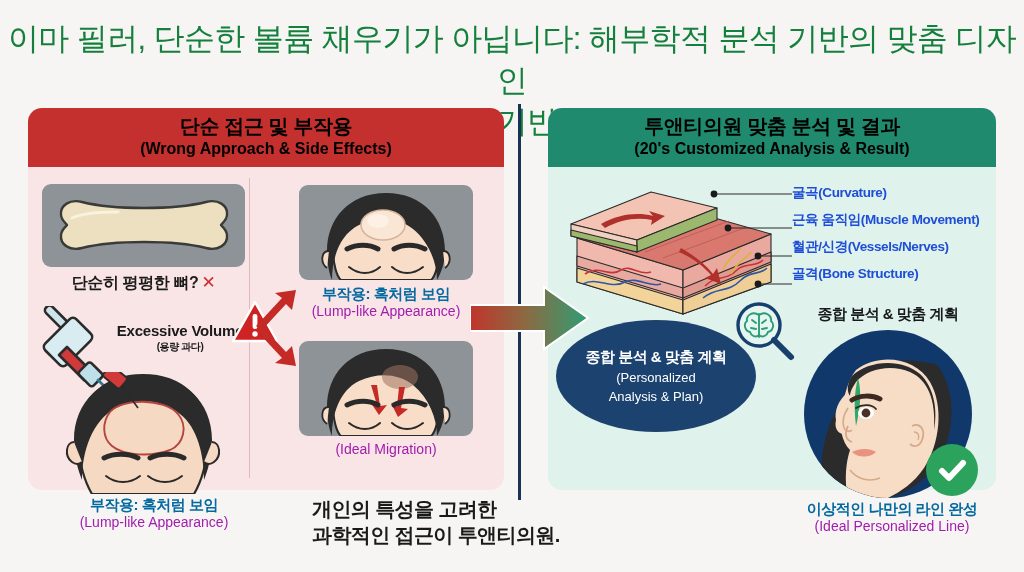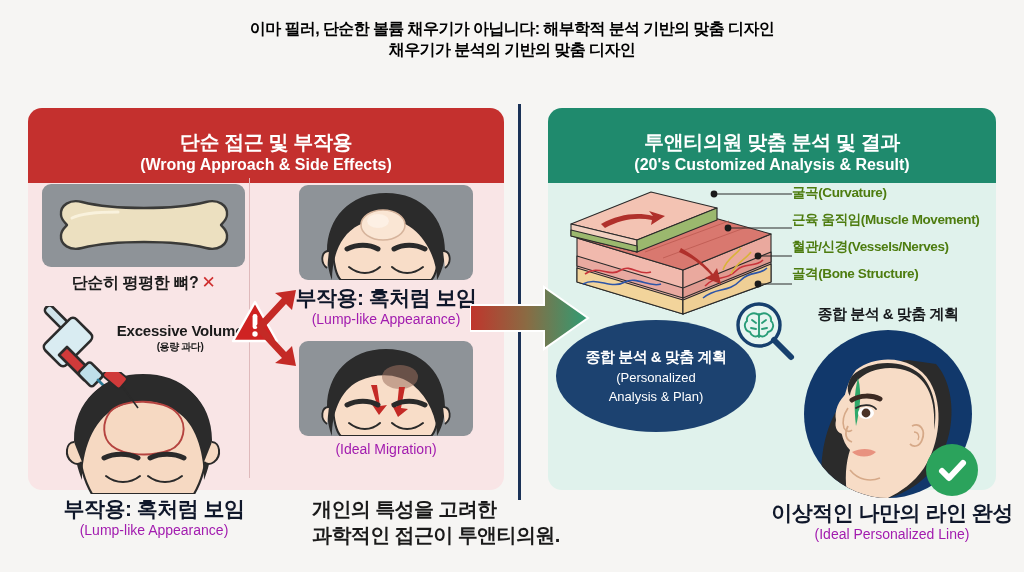--- a/index.html
+++ b/index.html
@@ -11,34 +11,34 @@
   body { background: #f5f4f2; position: relative; }
 
   #stage { position: absolute; inset: 0; background: #f6f5f3; }
 
   
   .title-wrap {
     position: absolute; top: 18px; left: 0; width: 1024px;
     text-align: center;
   }
   .title-line {
-    font-size: 16px; font-weight: bold; color: #000000;
+    font-size: 31px; font-weight: normal; color: #15803d;
     letter-spacing: -0.6px; line-height: 1.34;
   }
 
   
   .panel {
     position: absolute; border-radius: 14px; overflow: hidden;
   }
   .panel-left  { left: 28px;  top: 108px; width: 476px; height: 382px; background: #f9e5e6; }
   .panel-right { left: 548px; top: 108px; width: 448px; height: 382px; background: #e0f2ec; }
 
   .panel-header {
     position: absolute; left: 0; top: 0; width: 100%;
-    text-align: center; color: #ffffff; padding: 23px 0 9px;
+    text-align: center; color: #000000; padding: 7px 0 9px;
   }
   .ph-left  { background: #c4302e; }
   .ph-right { background: #1f8a6d; }
   .ph-ko { font-size: 20px; font-weight: bold; letter-spacing: -0.4px; line-height: 1.18; }
   .ph-en { font-size: 16px; font-weight: bold; line-height: 1.18; margin-top: 1px; }
 
   
   .left-col-divider {
     position: absolute; left: 249px; top: 178px; width: 1px; height: 300px;
     background: #dfb9bb;
@@ -69,21 +69,21 @@
   .excess-ko { font-size: 10px; font-weight: bold; letter-spacing: -0.4px; margin-top: 1px;}
 
   .warn-tri { position: absolute; left: 231px; top: 300px; width: 48px; height: 44px; }
 
   
   .face-big { position: absolute; left: 52px; top: 372px; width: 182px; height: 122px; }
 
   .bl-caption {
     position: absolute; left: 28px; top: 496px; width: 252px; text-align: center;
   }
-  .cap-ko { font-size: 21px; font-weight: bold; color: #0f172a; letter-spacing: -0.5px; line-height: 1.22;}
+  .cap-ko { font-size: 15px; font-weight: bold; color: #0369a1; letter-spacing: -0.5px; line-height: 1.22;}
   .cap-en { font-size: 14px; color: #a21caf; line-height: 1.22; }
 
   
   .sfx-card {
     position: absolute; width: 174px; height: 95px;
     background: #8e9398; border-radius: 9px; overflow: hidden;
   }
   .sfx-card-1 { left: 299px; top: 185px; }
   .sfx-card-2 { left: 299px; top: 341px; }
   .sfx-cap { position: absolute; width: 210px; left: 281px; text-align: center; }
@@ -99,21 +99,21 @@
     position: absolute; left: 518px; top: 104px; width: 3px; height: 396px;
     background: #1b3257; z-index: 5;
   }
 
   
   .anat-block { position: absolute; left: 565px; top: 178px; width: 222px; height: 142px; }
   .leader-lines { position: absolute; left: 700px; top: 172px; width: 300px; height: 130px; }
 
   .anat-labels { position: absolute; left: 792px; top: 179px; width: 206px; }
   .anat-item {
-    font-size: 13.5px; font-weight: bold; color: #4d7c0f; letter-spacing: -0.4px;
+    font-size: 13.5px; font-weight: bold; color: #1d4ed8; letter-spacing: -0.4px;
     height: 27px; line-height: 27px; white-space: nowrap;
   }
 
   .oval-badge {
     position: absolute; left: 556px; top: 320px; width: 200px; height: 112px;
     background: #1c4270; border-radius: 50%;
     display: flex; flex-direction: column; align-items: center; justify-content: center;
     color: #fff; text-align: center; z-index: 3;
   }
   .oval-ko { font-size: 15px; font-weight: bold; letter-spacing: -0.5px; }

